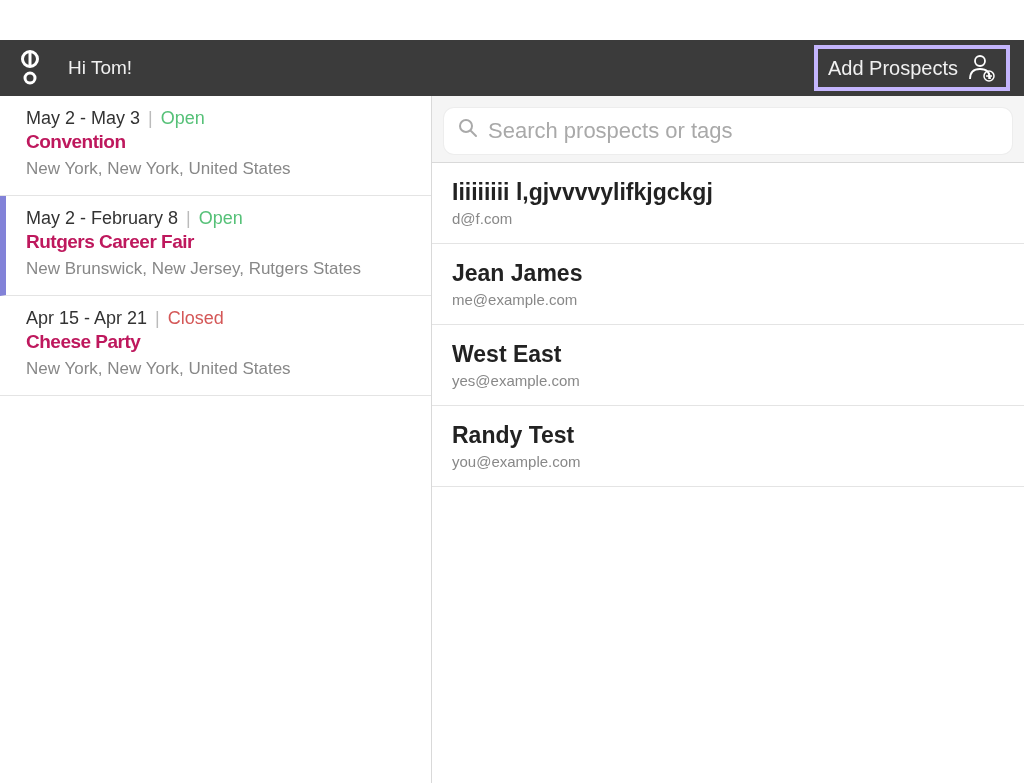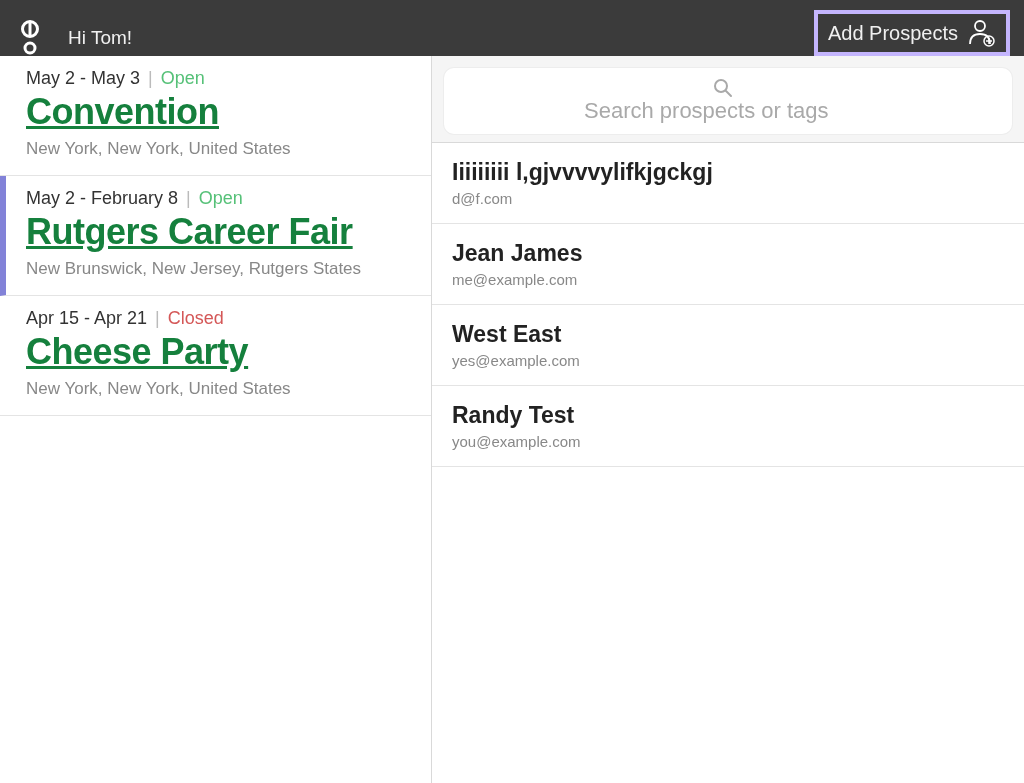--- a/index.html
+++ b/index.html
@@ -9,26 +9,27 @@
     }
     body {
       font-family: -apple-system, BlinkMacSystemFont, "Helvetica Neue", Helvetica, Arial, sans-serif;
       width: 1024px;
       height: 783px;
       overflow: hidden;
       background: #fff;
     }
     .header {
       display: flex;
-      align-items: flex-end;
+      align-items: center;
       justify-content: space-between;
       background: #3b3b3b;
       color: #fff;
       height: 56px;
       padding: 0 0 0 18px;
+      margin-top: 40px;
     }
     .header-left {
       display: flex;
       align-items: center;
     }
     .logo {
       width: 24px;
       height: 36px;
       display: flex;
       flex-direction: column;
@@ -92,50 +93,48 @@
       color: #bbb;
       margin: 0 8px;
     }
     .event-status.open {
       color: #56c178;
     }
     .event-status.closed {
       color: #d45757;
     }
     .event-title {
-      font-size: 36px;
+      font-size: 19px;
       font-weight: 600;
-      color: #15803d;
+      color: #be185d;
       margin-bottom: 6px;
       letter-spacing: -0.5px;
-      text-decoration: underline;
     }
     .event-location {
       font-size: 17px;
       color: #888;
       font-weight: 400;
     }
     .main {
       flex: 1;
       background: #f5f5f5;
       display: flex;
       flex-direction: column;
     }
     .search-wrap {
       padding: 12px 12px 8px 12px;
       background: #f5f5f5;
     }
     .search {
       display: flex;
-      align-items: center;
+      align-items: flex-start;
       background: #fff;
       border-radius: 10px;
       padding: 10px 14px;
       box-shadow: 0 0 0 1px rgba(0,0,0,0.03);
-      flex-direction: column;
     }
     .search-icon {
       color: #a9a9a9;
       margin-right: 10px;
       display: flex;
     }
     .search-input {
       flex: 1;
       border: none;
       outline: none;

